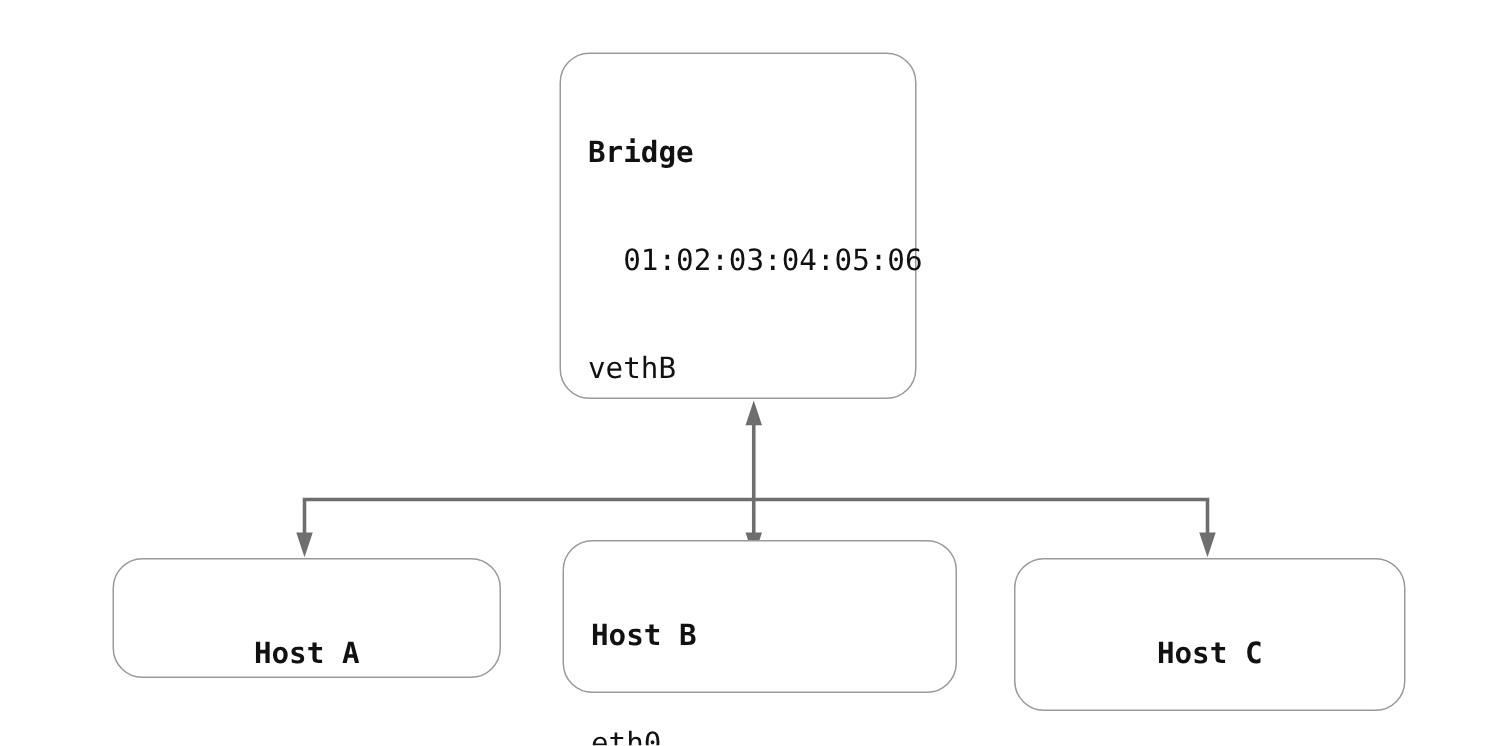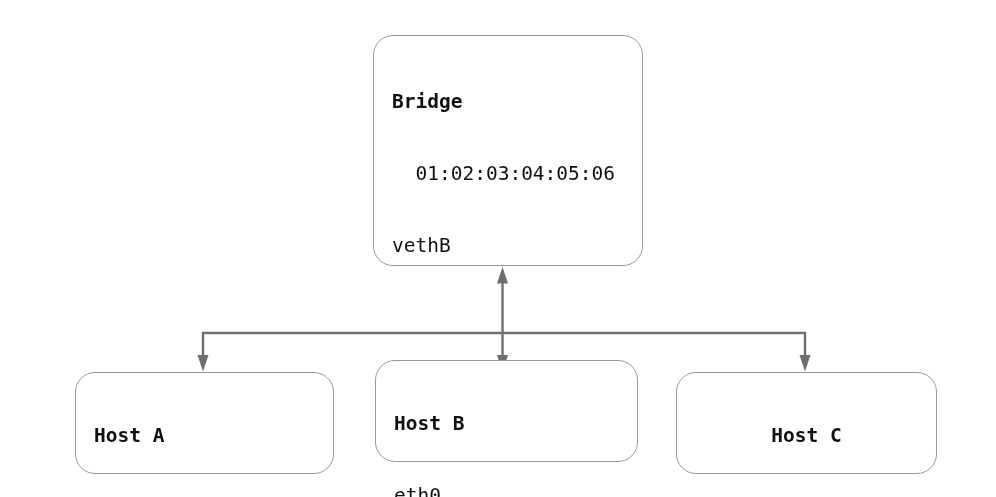--- a/index.html
+++ b/index.html
@@ -24,22 +24,22 @@
   .node {
     position: absolute;
     border: 1.5px solid var(--box-border);
     border-radius: 20px;
     background: var(--bg-color);
     padding: 6px 18px;
     white-space: pre;
   }
   .node-title { font-weight: bold; }
   .indent { padding-left: 2ch; }
-  .node-bridge { left: 373px; top: 35px;  width: 270px; height: 231px; }
-  .node-host-a { left: 75px;  top: 372px; width: 259px; height: 102px; padding-top: 3px; }
+  .node-bridge { left: 373px; top: 35px;  width: 238px; height: 231px; }
+  .node-host-a { left: 75px;  top: 372px; width: 259px; height: 80px; padding-top: 3px; text-align: center; }
   .node-host-b { left: 375px; top: 360px; width: 263px; height: 102px; padding-top: 3px; }
   .node-host-c { left: 676px; top: 372px; width: 261px; height: 102px; padding-top: 3px; text-align: center; }
   .connectors {
     position: absolute;
     left: 0; top: 0;
     width: 996px; height: 497px;
     pointer-events: none;
   }
   .connectors .stroke {
     stroke: var(--line-color);

